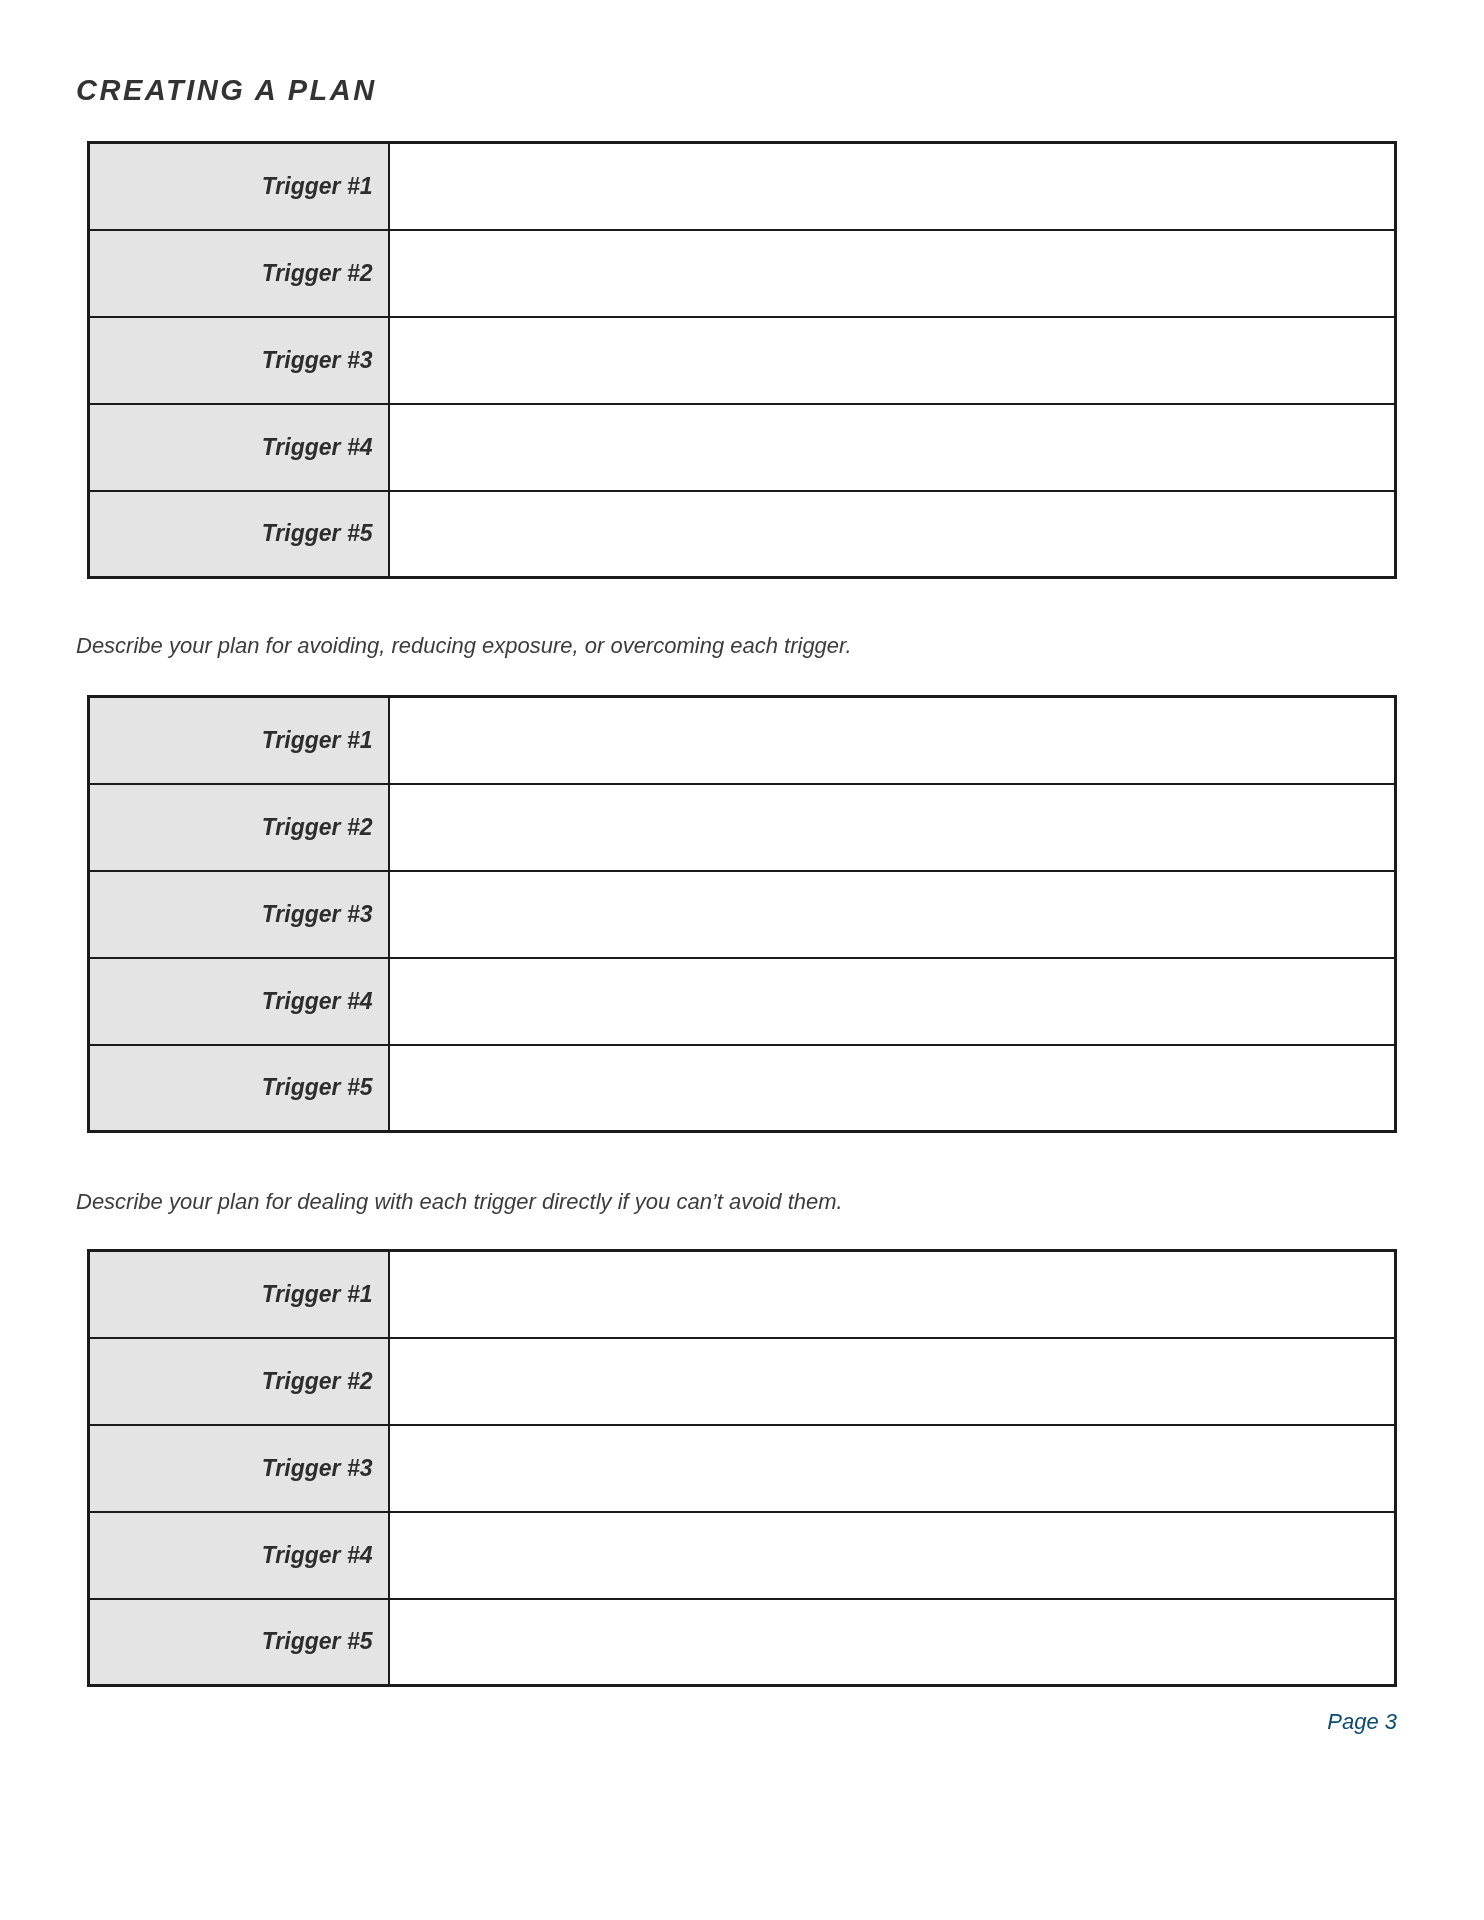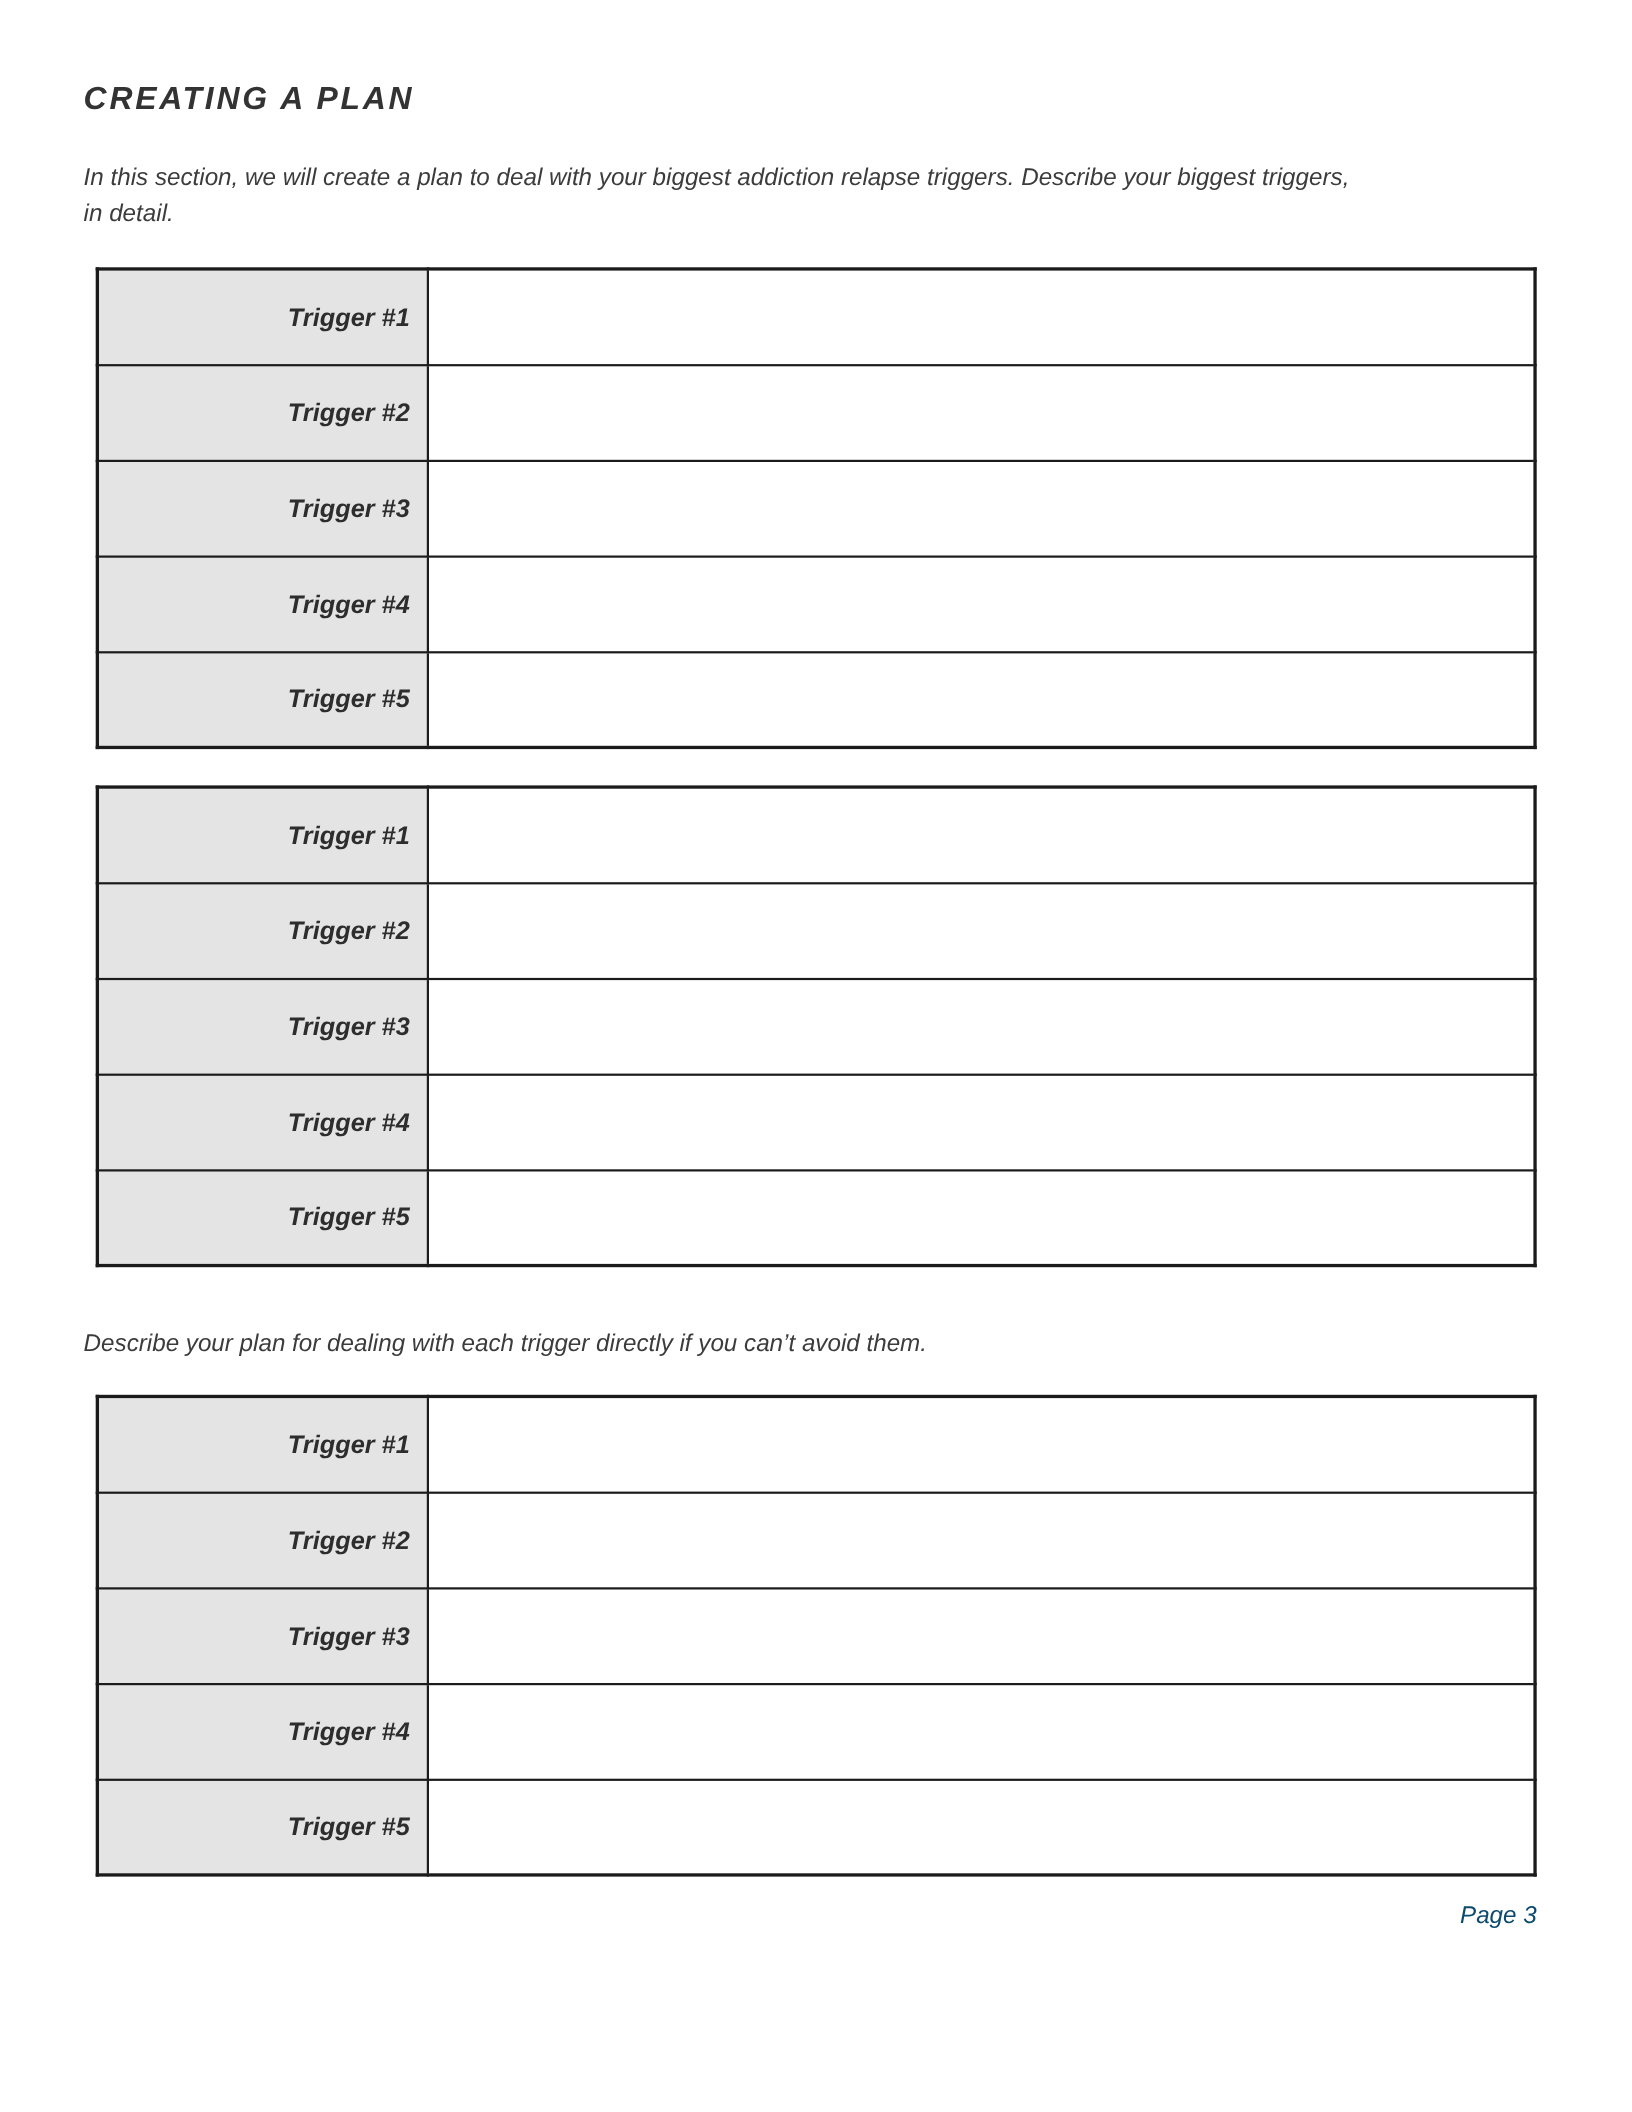--- a/index.html
+++ b/index.html
@@ -63,24 +63,20 @@
   }
 </style>
 </head>
 <body>
 
 <div class="page">
   <div class="content">
 
     <h1 class="page-title">CREATING A PLAN</h1>
 
-    <div class="intro">
-      <div>In this section, we will create a plan to deal with your biggest addiction relapse triggers. Describe your biggest triggers,</div>
-      <div>in detail.</div>
-    </div>
 
     <table class="trigger-table mt-table-1">
       <tbody>
           <tr>
         <td class="label-cell">Trigger #1</td>
         <td class="value-cell"></td>
       </tr>
       <tr>
         <td class="label-cell">Trigger #2</td>
         <td class="value-cell"></td>
@@ -93,20 +89,21 @@
         <td class="label-cell">Trigger #4</td>
         <td class="value-cell"></td>
       </tr>
       <tr>
         <td class="label-cell">Trigger #5</td>
         <td class="value-cell"></td>
       </tr>
     </tbody>
       </table>
 
+    <p class="prompt prompt-2">Describe your plan for avoiding, reducing exposure, or overcoming each trigger.</p>
 
     <table class="trigger-table mt-table-2">
       <tbody>
           <tr>
         <td class="label-cell">Trigger #1</td>
         <td class="value-cell"></td>
       </tr>
       <tr>
         <td class="label-cell">Trigger #2</td>
         <td class="value-cell"></td>

